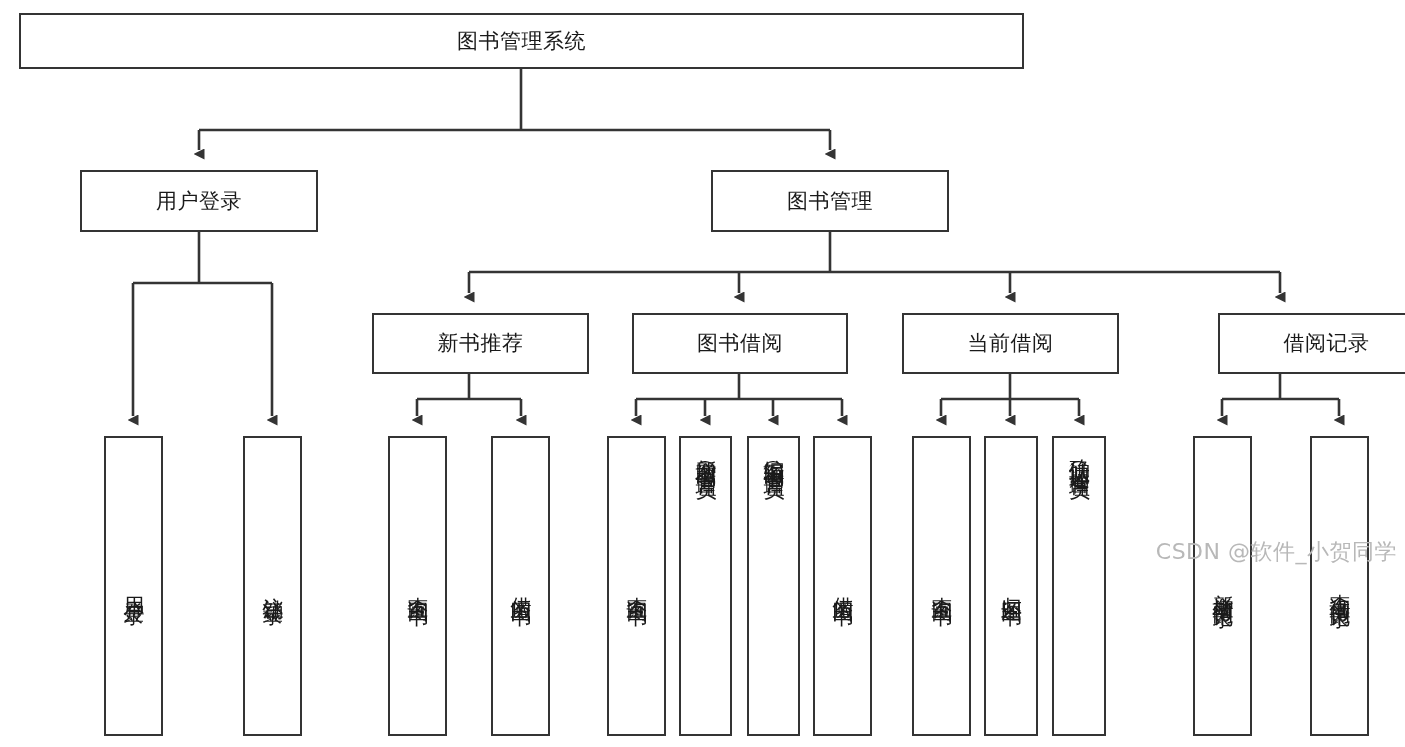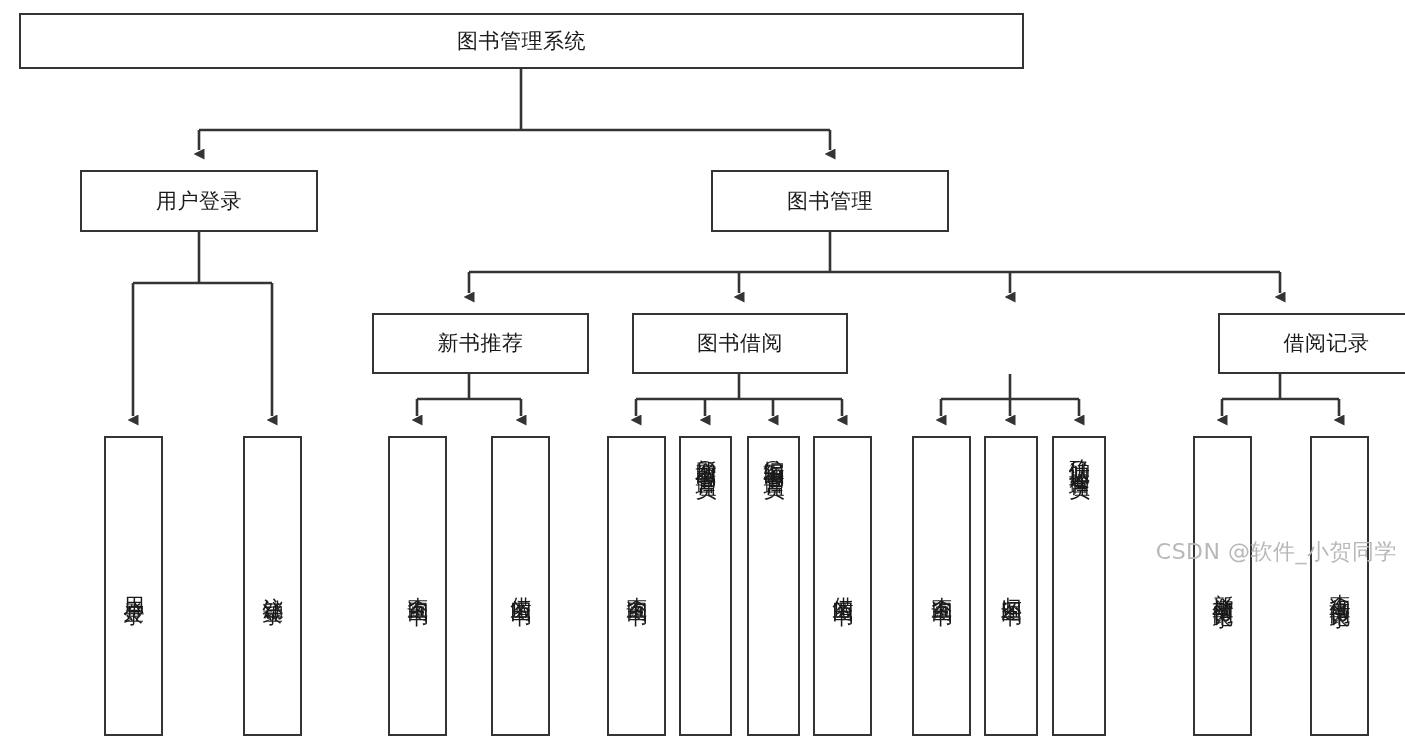--- a/index.html
+++ b/index.html
@@ -135,20 +135,23 @@
   <div class="node-box" style="left:711px; top:170px; width:238px; height:62px;">
     <span class="node-label">图书管理</span>
   </div>
 
   <div class="node-box" style="left:361px; top:313px; width:217px; height:61px;margin-left:11px;">
     <span class="node-label">新书推荐</span>
   </div>
   <div class="node-box" style="left:632px; top:313px; width:216px; height:61px;">
     <span class="node-label">图书借阅</span>
   </div>
+  <div class="node-box" style="left:902px; top:313px; width:217px; height:61px;">
+    <span class="node-label">当前借阅</span>
+  </div>
   <div class="node-box" style="left:1172px; top:313px; width:217px; height:61px;margin-left:46px;">
     <span class="node-label">借阅记录</span>
   </div>
 
   <div class="node-box vertical centered" style="left:104px; top:436px; width:59px; height:300px;">
     <span class="node-label">用户登录</span>
   </div>
   <div class="node-box vertical centered" style="left:243px; top:436px; width:59px; height:300px;">
     <span class="node-label">注销登录</span>
   </div>

